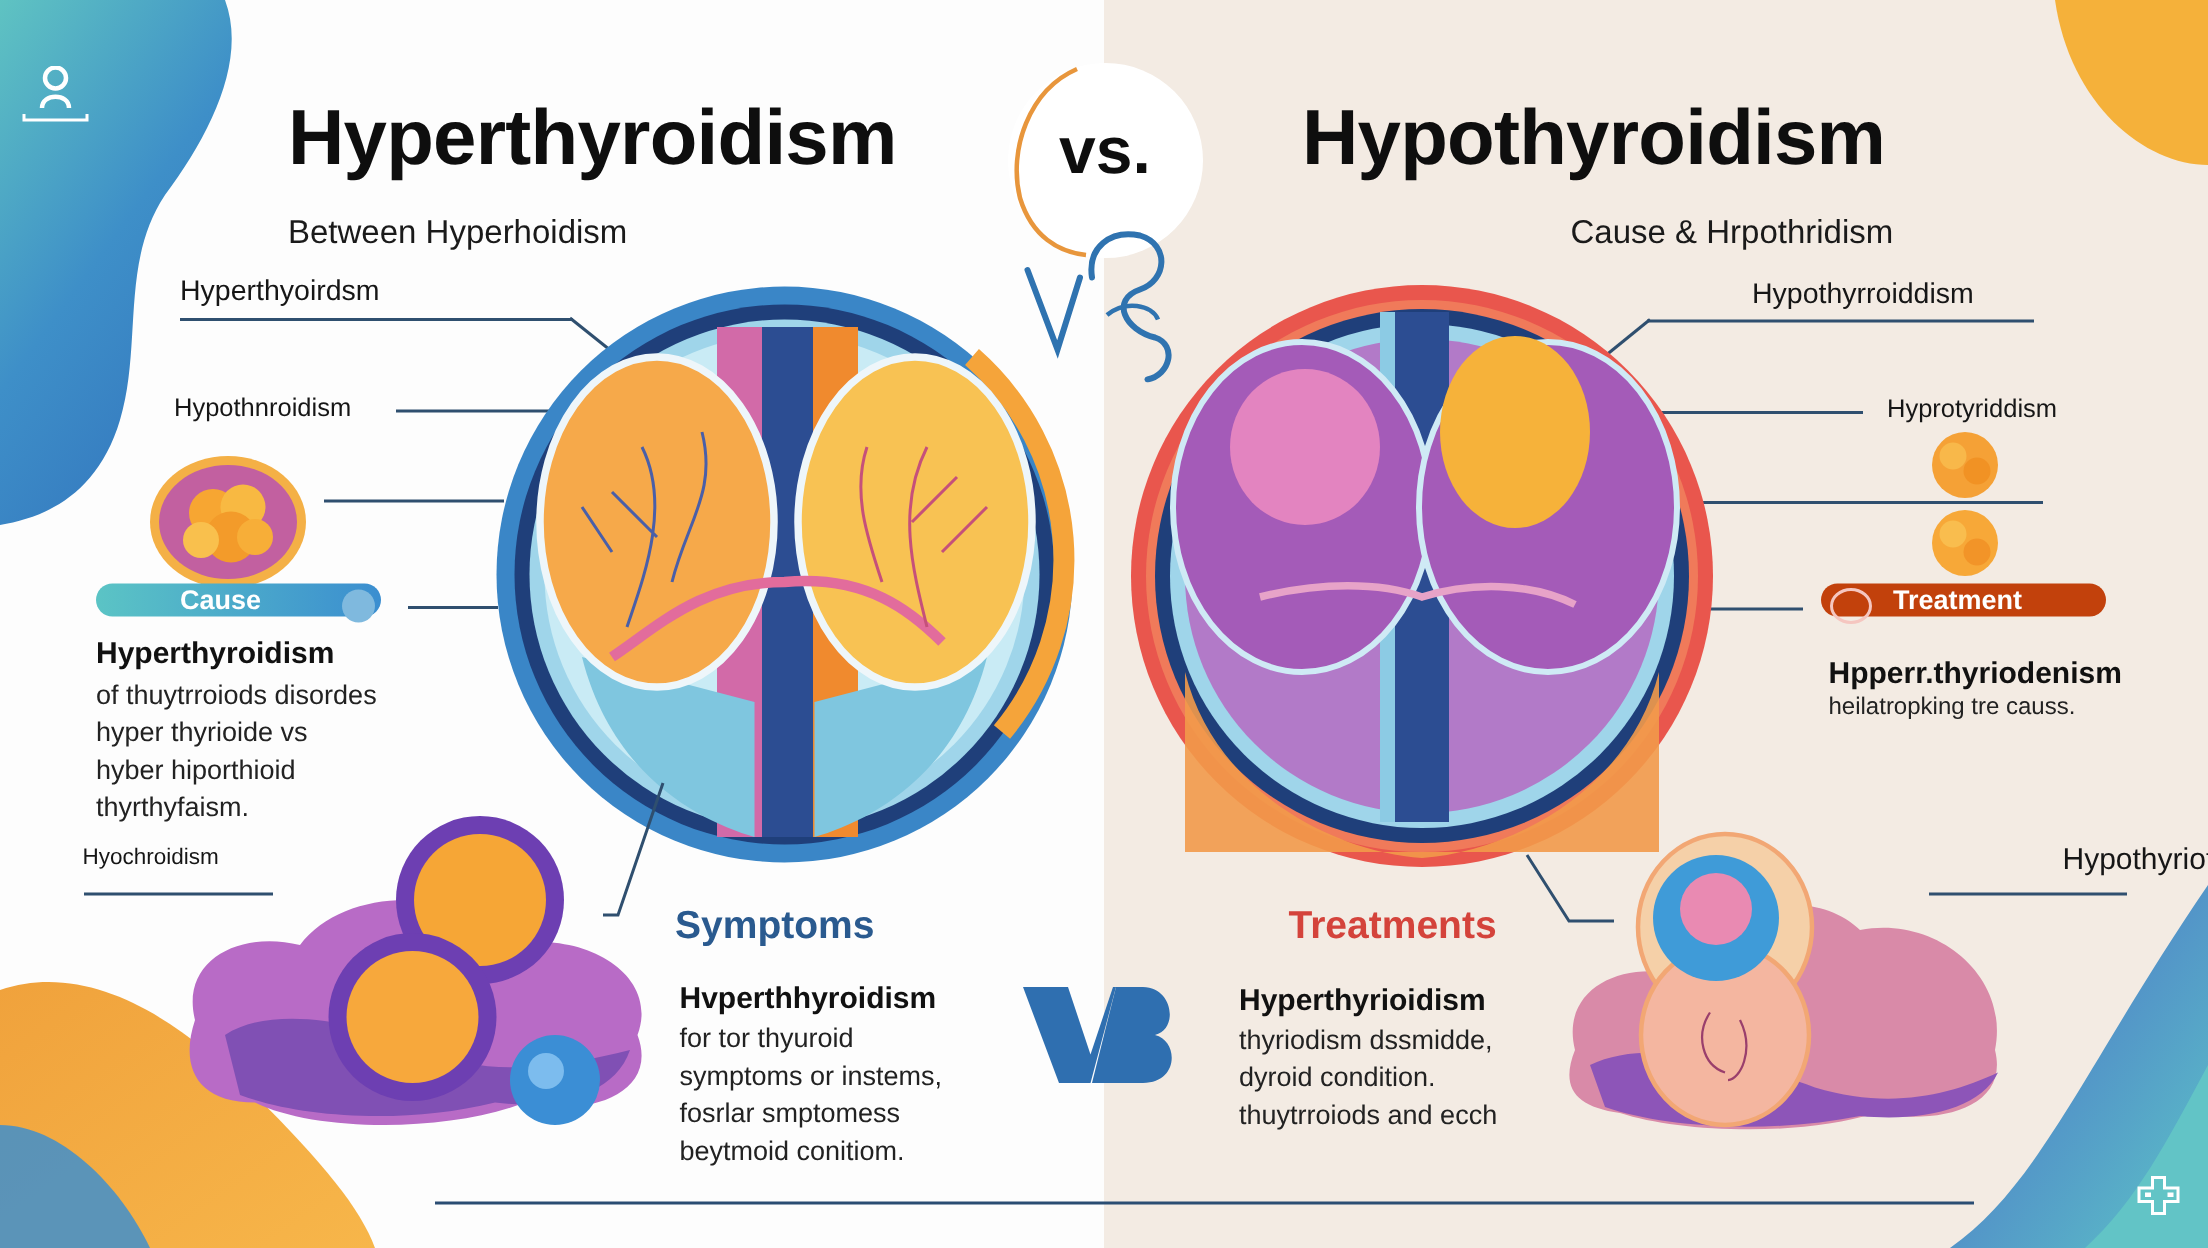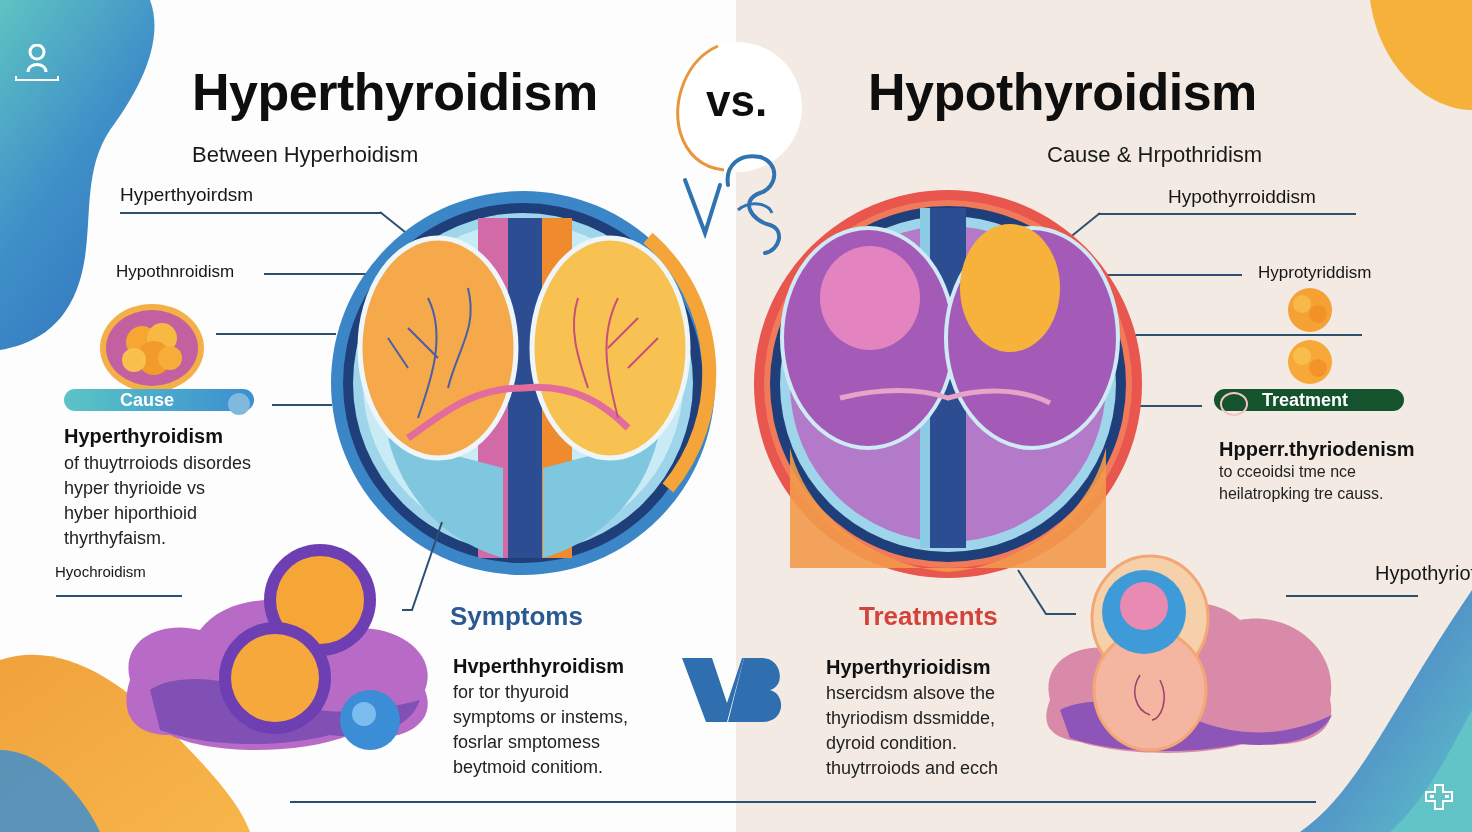--- a/index.html
+++ b/index.html
@@ -179,28 +179,27 @@
 
 <svg class="abs" style="left:1280px;top:284px;" width="60" height="104">
   <circle cx="30" cy="26" r="22" fill="#f5a136"></circle>
   <circle cx="22" cy="20" r="9" fill="#f8b84a"></circle>
   <circle cx="38" cy="30" r="9" fill="#f19224"></circle>
   <circle cx="30" cy="78" r="22" fill="#f7a838"></circle>
   <circle cx="22" cy="72" r="9" fill="#f9bd4e"></circle>
   <circle cx="38" cy="84" r="9" fill="#f29428"></circle>
 </svg>
 
-<div class="abs pill" style="left:1214px;top:389px;width:190px;background:#14532d;padding-left:48px;align-items:center;">
+<div class="abs pill" style="left:1214px;top:389px;width:190px;background:#c2410c;padding-left:48px;align-items:center;">
   <span>Treatment</span>
 </div>
 <div class="abs" style="left:1220px;top:392px;width:28px;height:24px;border-radius:50%;border:2px solid #f5c6c0;"></div>
 
 <div class="abs para-head" style="left:1219px;top:438px;">Hpperr.thyriodenism</div>
 <div class="abs para" style="left:1219px;top:461px;font-size:16px;line-height:22px;width:240px;">
-  <div>to cceoidsi tme nce</div>
   <div>heilatropking tre causs.</div>
 </div>
 
 <div class="abs label-sm" style="left:1375px;top:562px;font-size:20px;">Hypothyriotism</div>
 <div class="abs line" style="left:1286px;top:595px;width:132px;"></div>
 
 <svg class="abs" style="left:750px;top:188px;" width="400" height="400">
   <circle cx="198" cy="196" r="194" fill="#e9564d"></circle>
   <circle cx="198" cy="196" r="184" fill="#f07a5a"></circle>
   <circle cx="198" cy="196" r="178" fill="#1f3f7a"></circle>
@@ -225,21 +224,20 @@
   <ellipse cx="110" cy="88" rx="58" ry="62" fill="#f5d0a8" stroke="#f2a774" stroke-width="3"></ellipse>
   <ellipse cx="110" cy="160" rx="56" ry="60" fill="#f4b6a0" stroke="#f2a774" stroke-width="3"></ellipse>
   <circle cx="104" cy="82" r="42" fill="#3f9bd8"></circle>
   <circle cx="104" cy="76" r="24" fill="#e98ab2"></circle>
   <path d="M100,145 C90,160 95,180 110,185 M120,150 C130,170 120,190 112,190" stroke="#9a3f6c" stroke-width="1.5" fill="none"></path>
 </svg>
 
 <div class="abs section-head" style="left:859px;top:601px;color:#d4433b;">Treatments</div>
 <div class="abs para-head" style="left:826px;top:656px;">Hyperthyrioidism</div>
 <div class="abs para" style="left:826px;top:681px;width:230px;">
-  <div>hsercidsm alsove the</div>
   <div>thyriodism dssmidde,</div>
   <div>dyroid condition.</div>
   <div>thuytrroiods and ecch</div>
 </div>
 
 <div class="abs bottom-line" style="left:290px;top:801px;width:446px;"></div>
 <div class="abs bottom-line" style="left:736px;top:801px;width:580px;"></div>
 
 <svg class="abs" style="left:1422px;top:782px;" width="34" height="30">
   <path d="M13,3 L21,3 L21,10 L30,10 L30,19 L21,19 L21,27 L13,27 L13,19 L4,19 L4,10 L13,10 Z" stroke="#fff" stroke-width="2" fill="none"></path>

